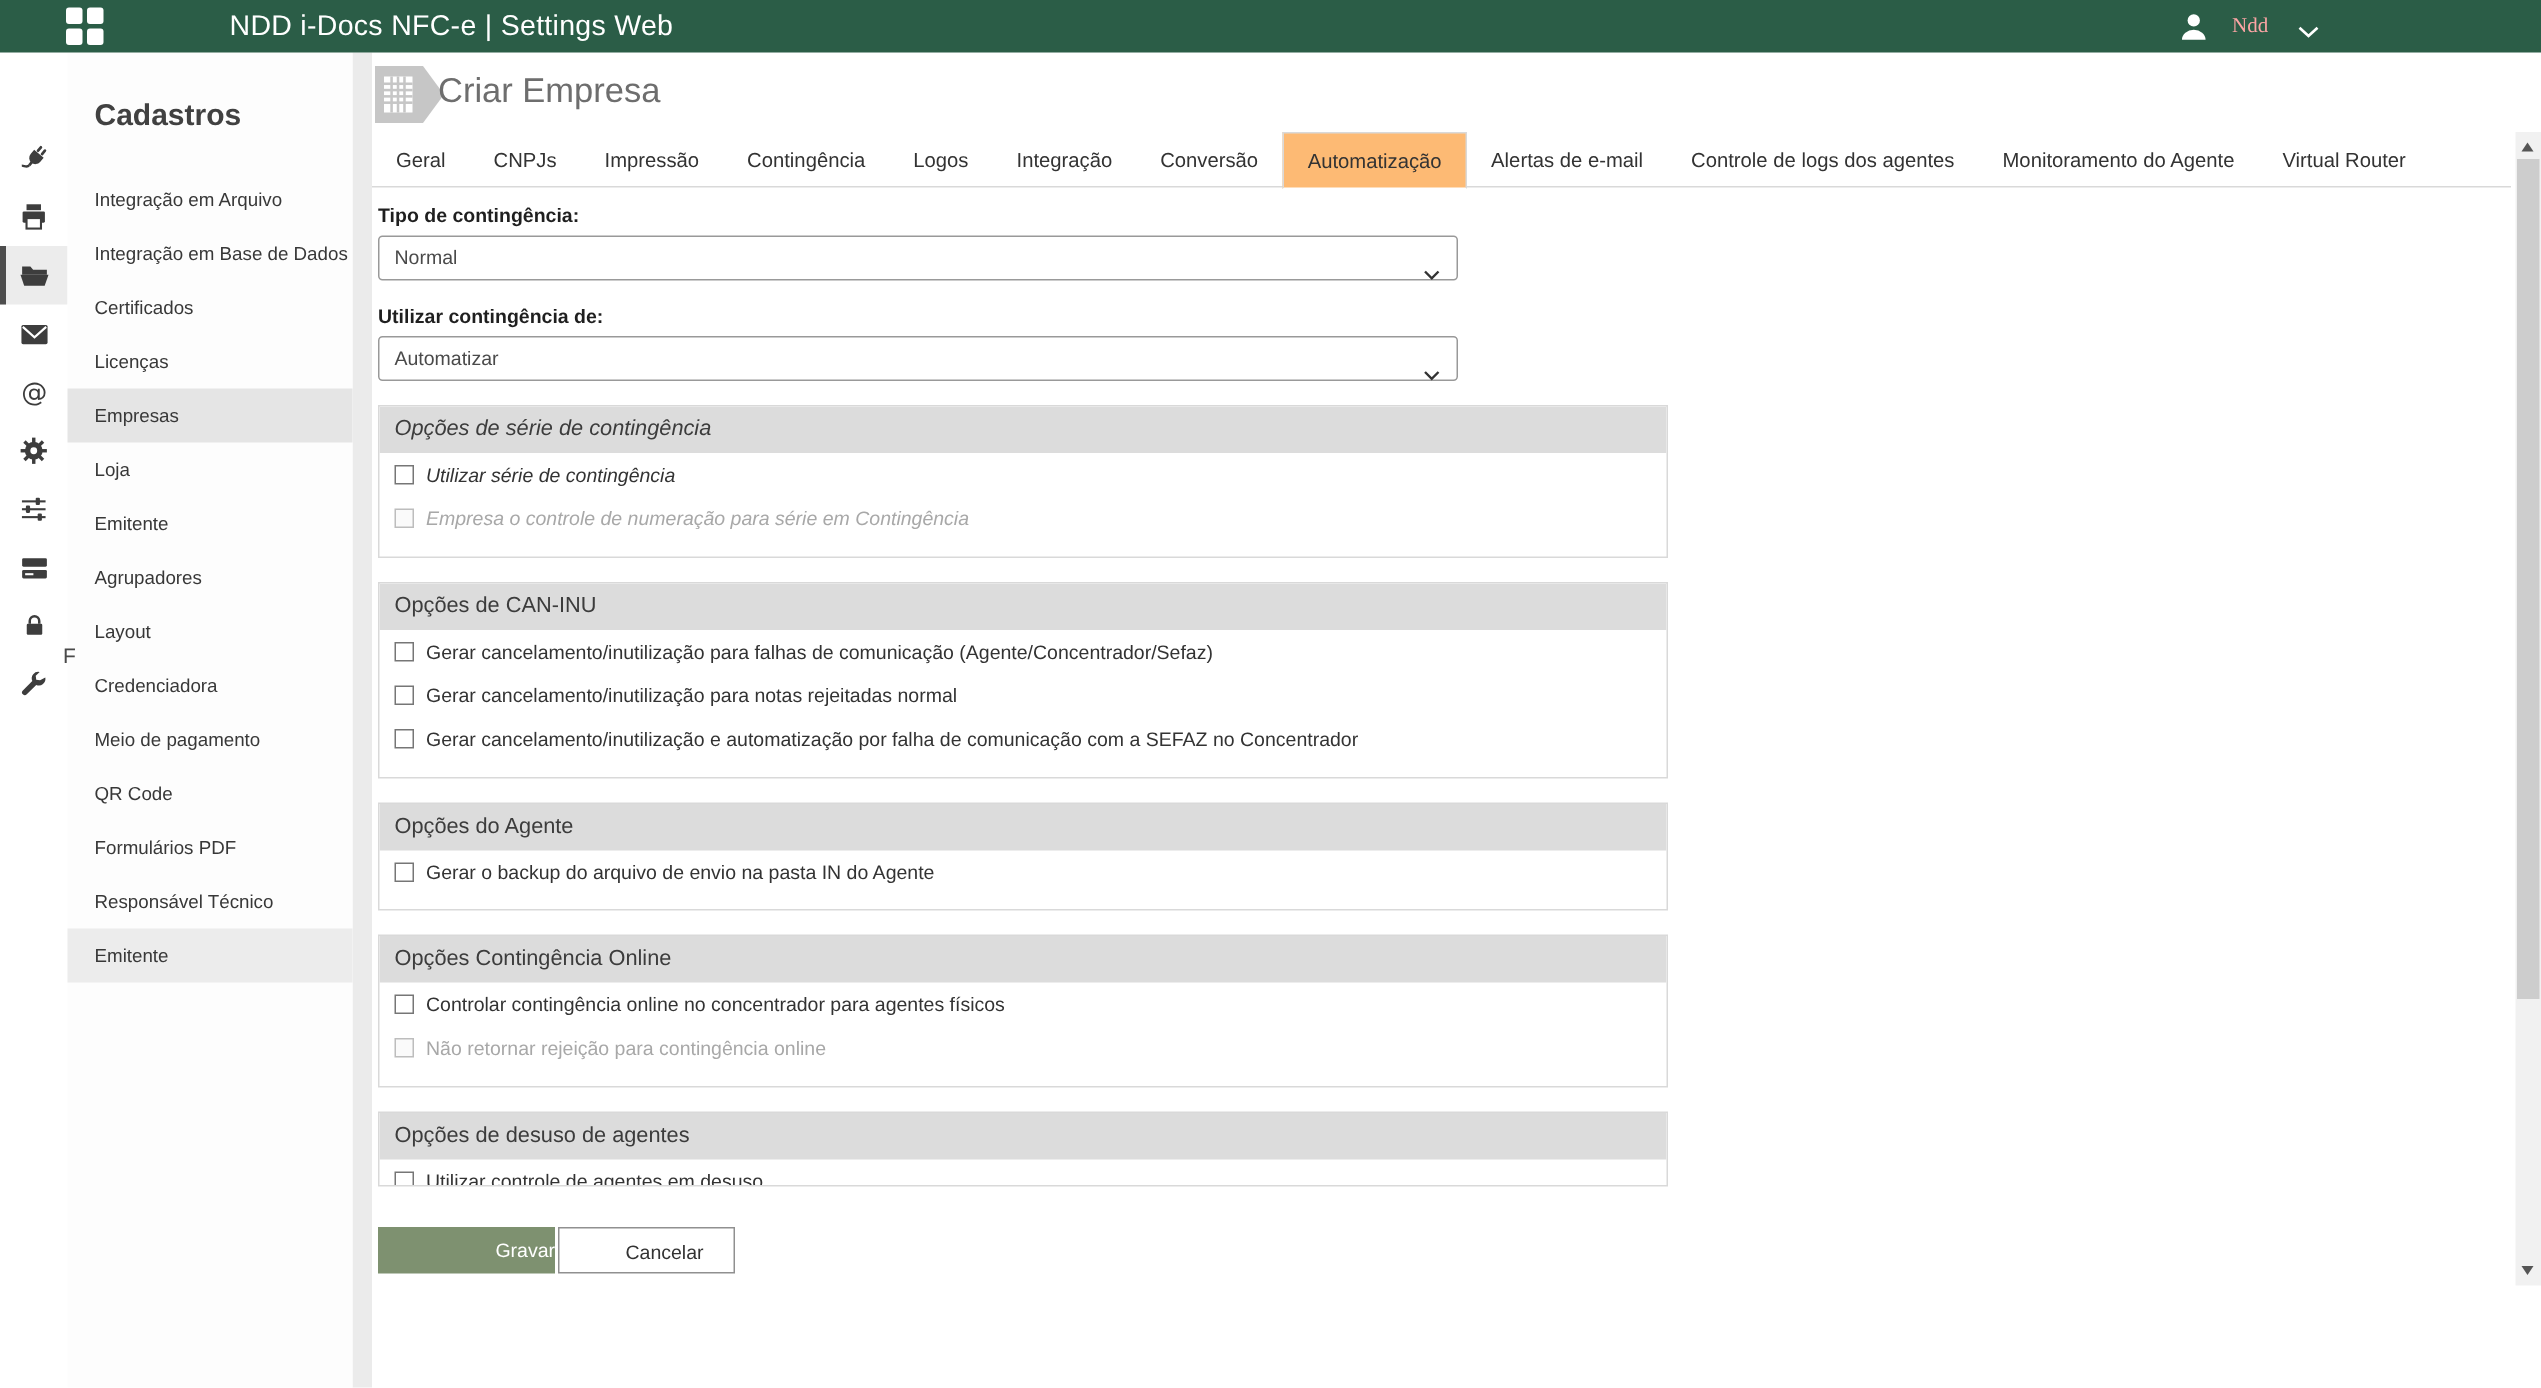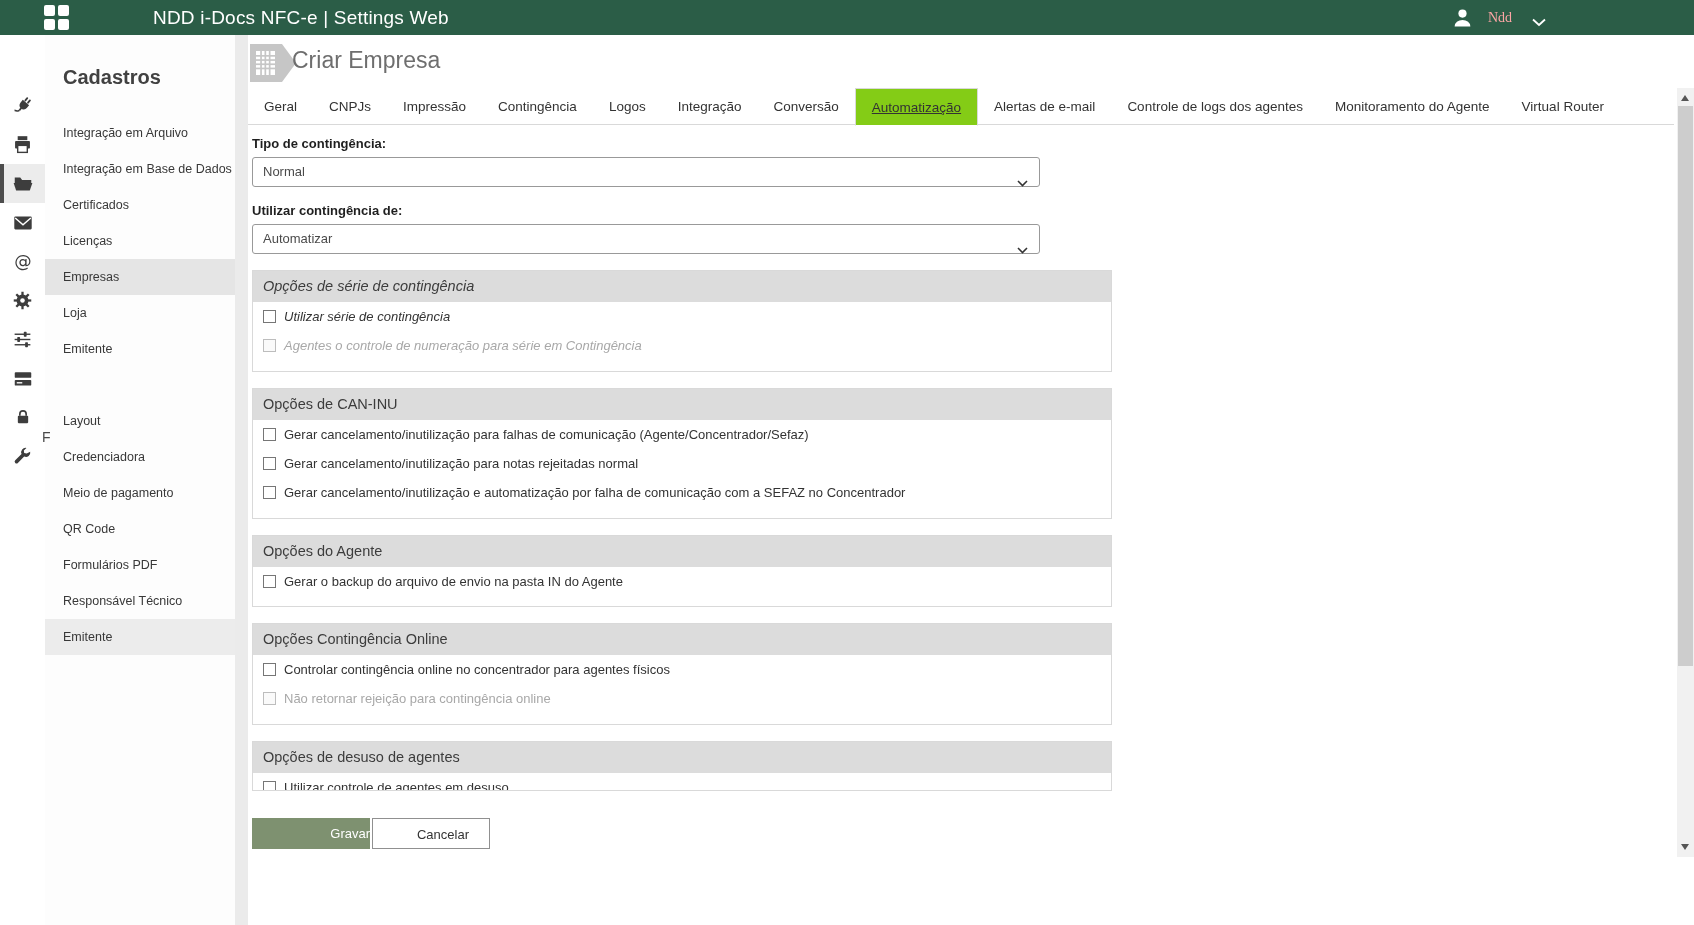--- a/index.html
+++ b/index.html
@@ -39,26 +39,26 @@
 
   
   #badge { left:250px; top:44px; width:46px; height:38px; }
   #page-title { left:292px; top:47px; font-size:23px; color:#6e6e6e; }
 
   
   #tabbar { left:248px; top:88px; width:1426px; height:37px;
     border-bottom:1px solid #d9d9d9; display:flex; align-items:stretch; }
   .tab { height:37px; line-height:37px; padding:0 16px; font-size:13.5px; color:#333;
     white-space:nowrap; cursor:pointer; }
-  .tab.active { background:#84cc16; border:1px solid #d9d9d9; border-bottom:1px solid #fff;
-    height:38px; margin-bottom:-1px; z-index:2;text-decoration:underline; }
+  .tab.active { background:#fdba74; border:1px solid #d9d9d9; border-bottom:1px solid #fff;
+    height:38px; margin-bottom:-1px; z-index:2; }
 
   
   .fld-label { left:252px; font-size:13px; font-weight:700; color:#1f1f1f; }
-  .select { left:252px; width:788px; height:30px; border:1px solid #999; border-radius:3px;
+  .select { left:252px; width:720px; height:30px; border:1px solid #999; border-radius:3px;
     background:#fff; font-size:13px; color:#4a4a4a; line-height:28px; padding-left:10px;
     cursor:pointer; }
   .select .sel-caret { position:absolute; right:11px; top:11px; }
 
   .card { left:252px; width:860px; border:1px solid #d9d9d9; background:#fff; overflow:hidden; }
   .card-header { height:31px; line-height:31px; background:#dcdcdc; padding-left:10px;
     font-size:14.5px; color:#3c3c3c; }
   .card-body { padding-top:0; }
   .opt { display:flex; align-items:center; height:29px; padding-left:10px; cursor:pointer; }
   .cb { width:13px; height:13px; border:1px solid #767676; background:#fff;
@@ -197,20 +197,21 @@
 
 <div id="sidepanel" class="abs">
   <div id="side-title">Cadastros</div>
   <div class="side-item" style="top:80px">Integração em Arquivo</div>
   <div class="side-item" style="top:116px">Integração em Base de Dados</div>
   <div class="side-item" style="top:152px">Certificados</div>
   <div class="side-item" style="top:188px">Licenças</div>
   <div class="side-item active" style="top:224px">Empresas</div>
   <div class="side-item" style="top:260px">Loja</div>
   <div class="side-item" style="top:296px">Emitente</div>
+  <div class="side-item" style="top:332px">Agrupadores</div>
   <div class="side-item" style="top:368px">Layout</div>
   <div class="side-item" style="top:404px">Credenciadora</div>
   <div class="side-item" style="top:440px">Meio de pagamento</div>
   <div class="side-item" style="top:476px">QR Code</div>
   <div class="side-item" style="top:512px">Formulários PDF</div>
   <div class="side-item" style="top:548px">Responsável Técnico</div>
   <div class="side-item hovered" style="top:584px">Emitente</div>
 </div>
 <div id="gutter" class="abs"></div>
 
@@ -262,21 +263,21 @@
 
 <div id="card-1" class="abs card">
   <div class="card-header">Opções de série de contingência</div>
   <div class="card-body">
     <label class="opt">
         <span class="cb"></span>
         <span class="ol">Utilizar série de contingência</span>
       </label>
     <label class="opt disabled">
         <span class="cb"></span>
-        <span class="ol">Agentes o controle de numeração para série em Contingência</span>
+        <span class="ol">Empresa o controle de numeração para série em Contingência</span>
       </label>
   </div>
 </div>
 
 <div id="card-2" class="abs card">
   <div class="card-header">Opções de CAN-INU</div>
   <div class="card-body">
     <label class="opt">
         <span class="cb"></span>
         <span class="ol">Gerar cancelamento/inutilização para falhas de comunicação (Agente/Concentrador/Sefaz)</span>

